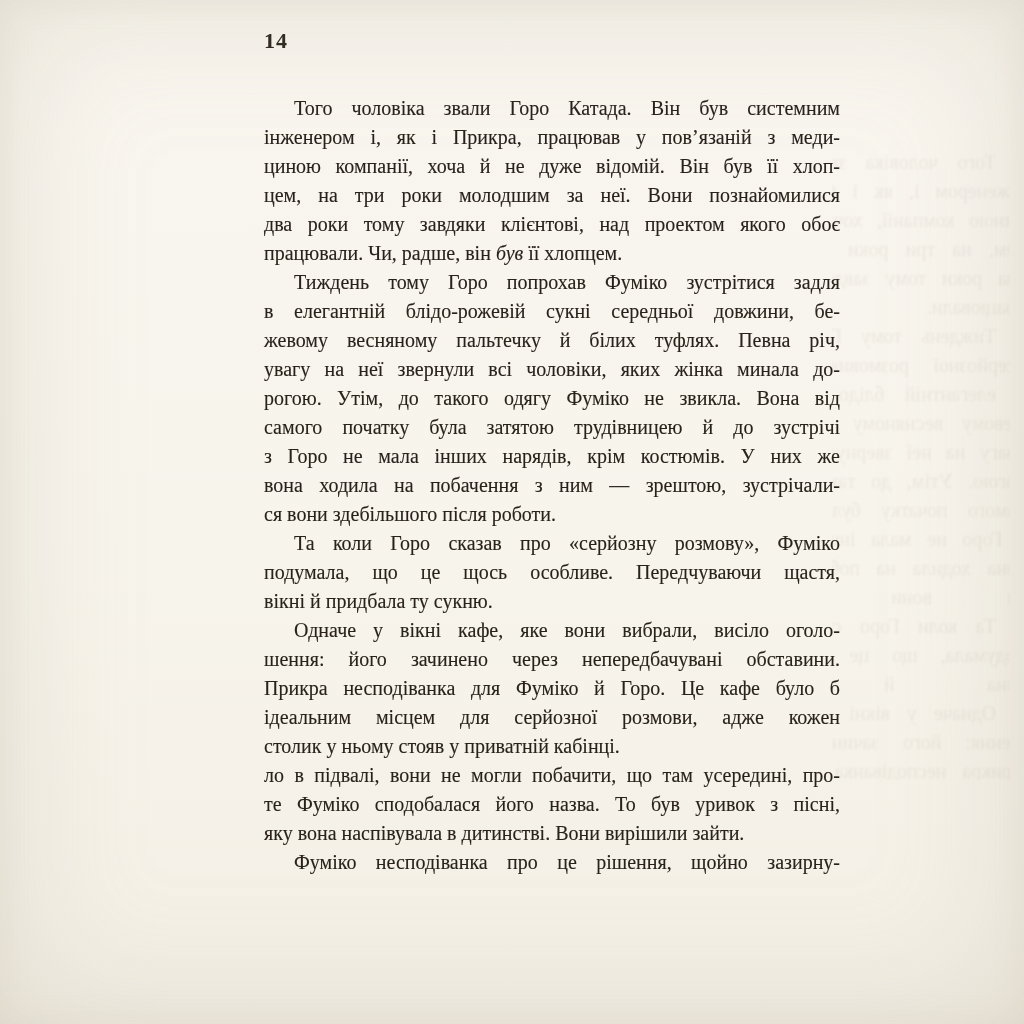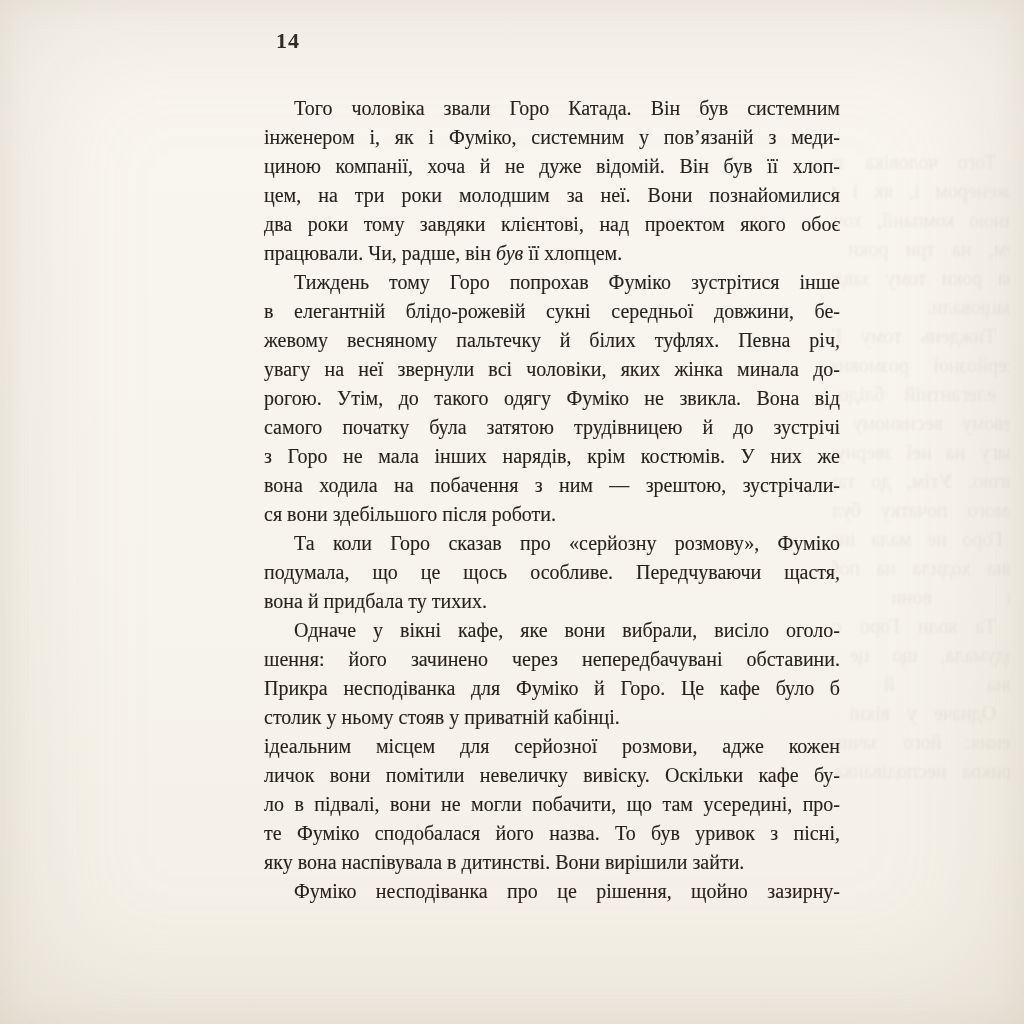--- a/index.html
+++ b/index.html
@@ -21,21 +21,21 @@
   }
   .scan-page::after{ 
     content:"";
     position:absolute;
     inset:0;
     pointer-events:none;
     box-shadow:inset 0 0 140px rgba(176,165,142,.28), inset 0 0 30px rgba(200,190,170,.18);
   }
   .page-number{
     position:absolute;
-    left:276px;
+    left:264px;
     top:28px;
     font-size:22px;
     font-weight:bold;
     color:var(--ink);
     letter-spacing:1px;
   }
   .text-column{
     position:absolute;
     left:264px;
     top:94px;
@@ -79,43 +79,42 @@
   .showthrough .ghost-inner .line{text-align:justify;text-align-last:justify;}
 </style>
 </head>
 <body>
 
 <div class="scan-page">
   <div class="page-number">14</div>
 
   <div class="text-column">
       <div class="line first"><span>Того чоловіка звали Горо Катада. Він був системним</span></div>
-      <div class="line"><span>інженером і, як і Фуміко, системним у пов’язаній з меди-</span></div>
+      <div class="line"><span>інженером і, як і Прикра, працював у пов’язаній з меди-</span></div>
       <div class="line"><span>циною компанії, хоча й не дуже відомій. Він був її хлоп-</span></div>
       <div class="line"><span>цем, на три роки молодшим за неї. Вони познайомилися</span></div>
       <div class="line"><span>два роки тому завдяки клієнтові, над проектом якого обоє</span></div>
       <div class="line lastline"><span>працювали. Чи, радше, він </span><span class="em">був</span><span> її хлопцем.</span></div>
-      <div class="line first"><span>Тиждень тому Горо попрохав Фуміко зустрітися інше</span></div>
+      <div class="line first"><span>Тиждень тому Горо попрохав Фуміко зустрітися задля</span></div>
       <div class="line"><span>в елегантній блідо-рожевій сукні середньої довжини, бе-</span></div>
       <div class="line"><span>жевому весняному пальтечку й білих туфлях. Певна річ,</span></div>
       <div class="line"><span>увагу на неї звернули всі чоловіки, яких жінка минала до-</span></div>
       <div class="line"><span>рогою. Утім, до такого одягу Фуміко не звикла. Вона від</span></div>
       <div class="line"><span>самого початку була затятою трудівницею й до зустрічі</span></div>
       <div class="line"><span>з Горо не мала інших нарядів, крім костюмів. У них же</span></div>
       <div class="line"><span>вона ходила на побачення з ним — зрештою, зустрічали-</span></div>
       <div class="line lastline"><span>ся вони здебільшого після роботи.</span></div>
       <div class="line first"><span>Та коли Горо сказав про «серйозну розмову», Фуміко</span></div>
       <div class="line"><span>подумала, що це щось особливе. Передчуваючи щастя,</span></div>
-      <div class="line lastline"><span>вона й придбала ту тихих.</span></div>
+      <div class="line lastline"><span>вікні й придбала ту сукню.</span></div>
       <div class="line first"><span>Одначе у вікні кафе, яке вони вибрали, висіло оголо-</span></div>
       <div class="line"><span>шення: його зачинено через непередбачувані обставини.</span></div>
       <div class="line"><span>Прикра несподіванка для Фуміко й Горо. Це кафе було б</span></div>
+      <div class="line"><span>ідеальним місцем для серйозної розмови, адже кожен</span></div>
       <div class="line lastline"><span>столик у ньому стояв у приватній кабінці.</span></div>
-      <div class="line"><span>ідеальним місцем для серйозної розмови, адже кожен</span></div>
-      <div class="line"><span>личок вони помітили невеличку вивіску. Оскільки кафе бу-</span></div>
       <div class="line"><span>ло в підвалі, вони не могли побачити, що там усередині, про-</span></div>
       <div class="line"><span>те Фуміко сподобалася його назва. То був уривок з пісні,</span></div>
       <div class="line lastline"><span>яку вона наспівувала в дитинстві. Вони вирішили зайти.</span></div>
       <div class="line first"><span>Фуміко несподіванка про це рішення, щойно зазирну-</span></div>
     </div>
 
   <div class="showthrough">
       <div class="ghost-inner">
         <div class="line first"><span>Того чоловіка звали Горо Катада. Він був системним</span></div>
         <div class="line"><span>інженером і, як і Фуміко, працював у пов’язаній з меди-</span></div>

